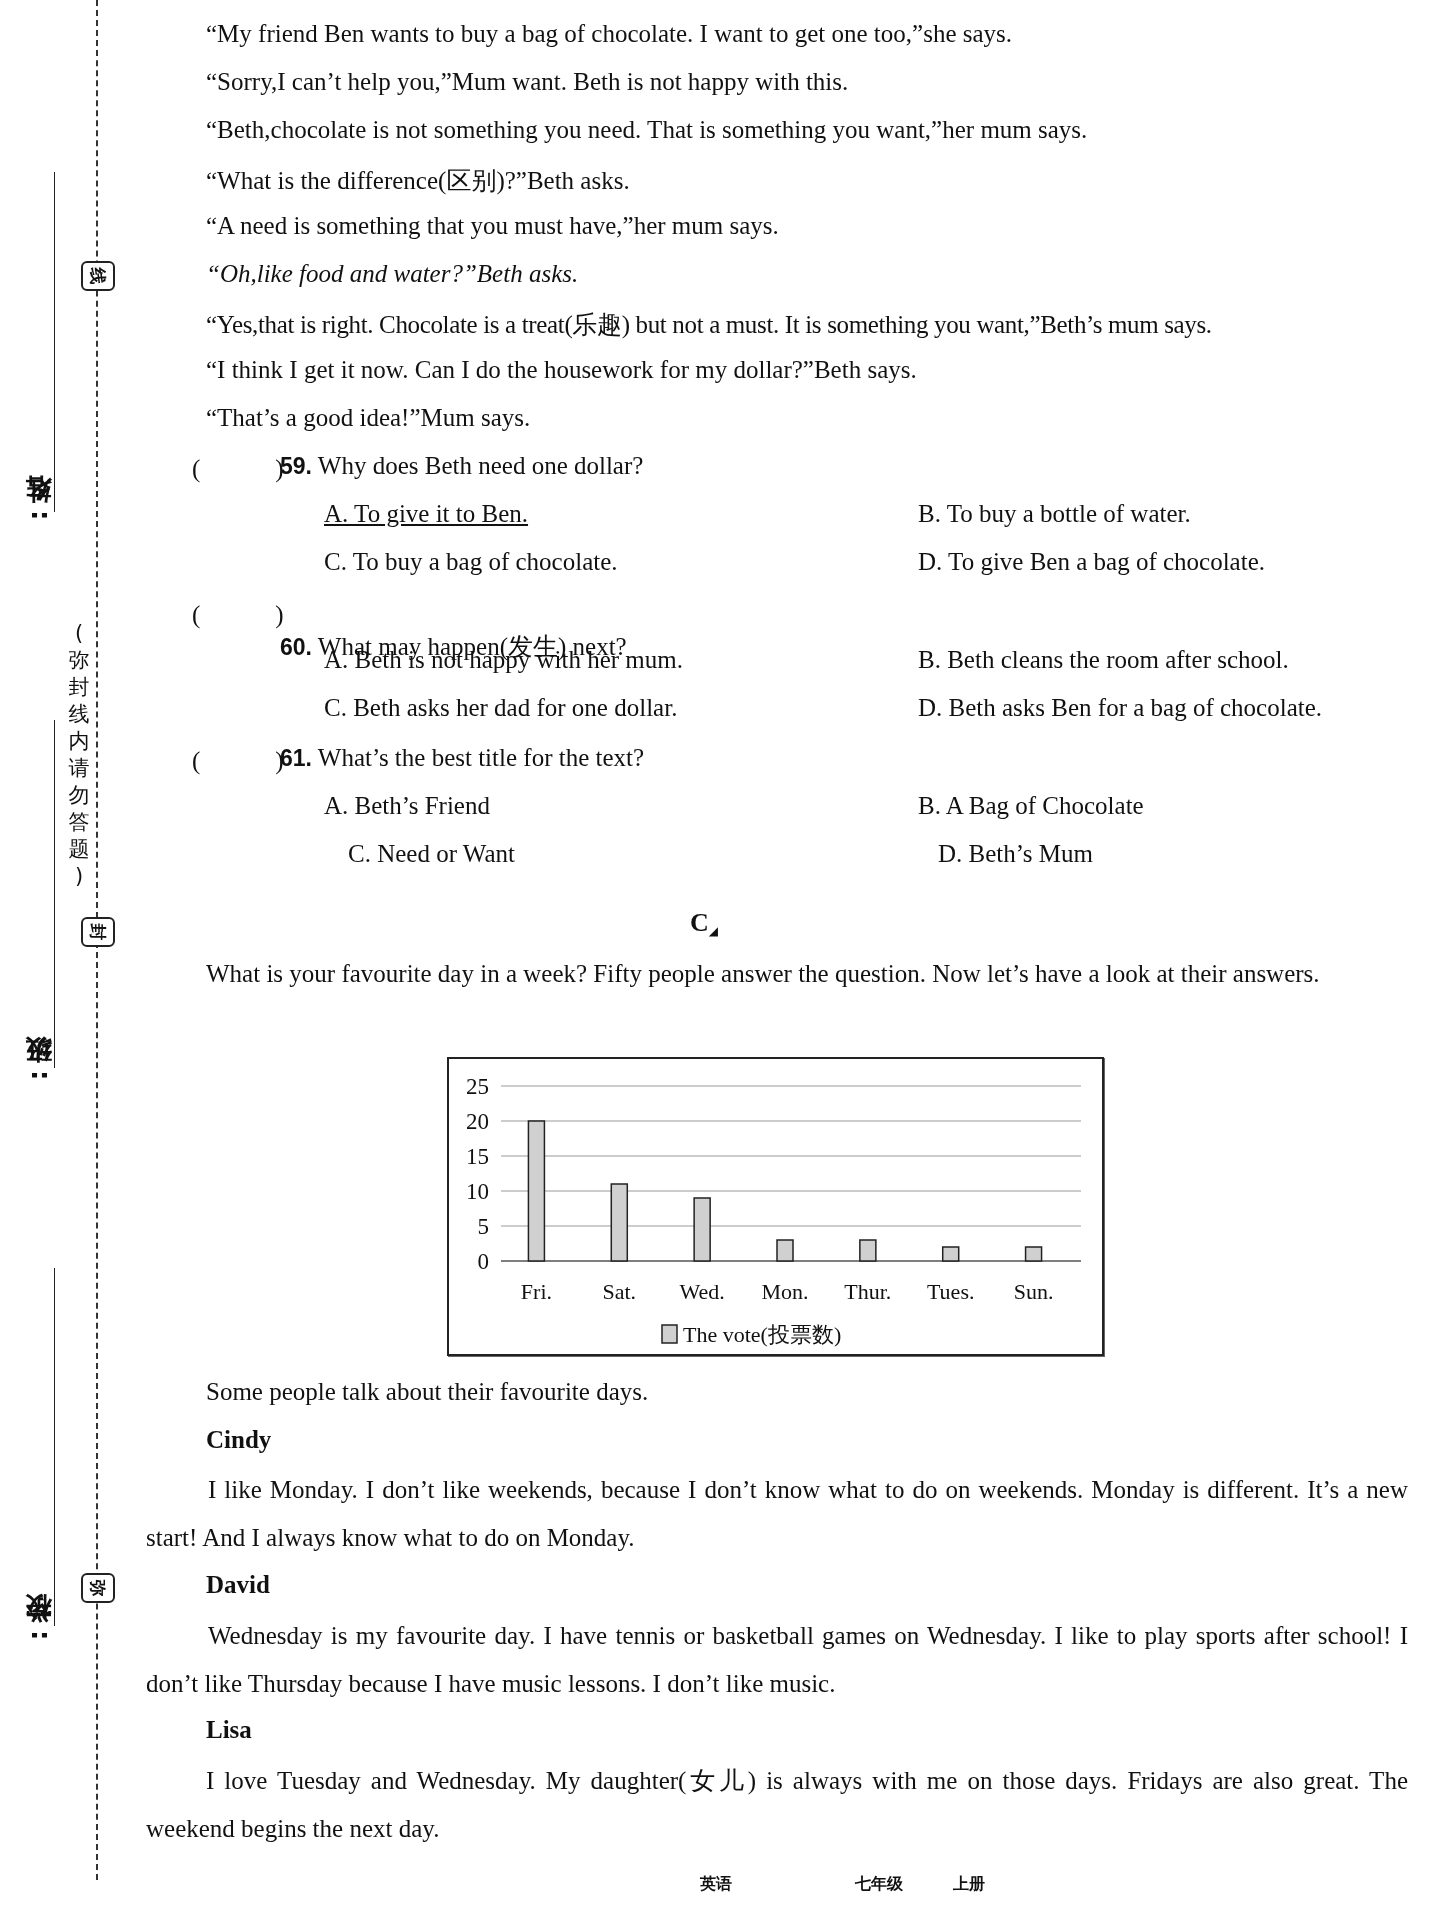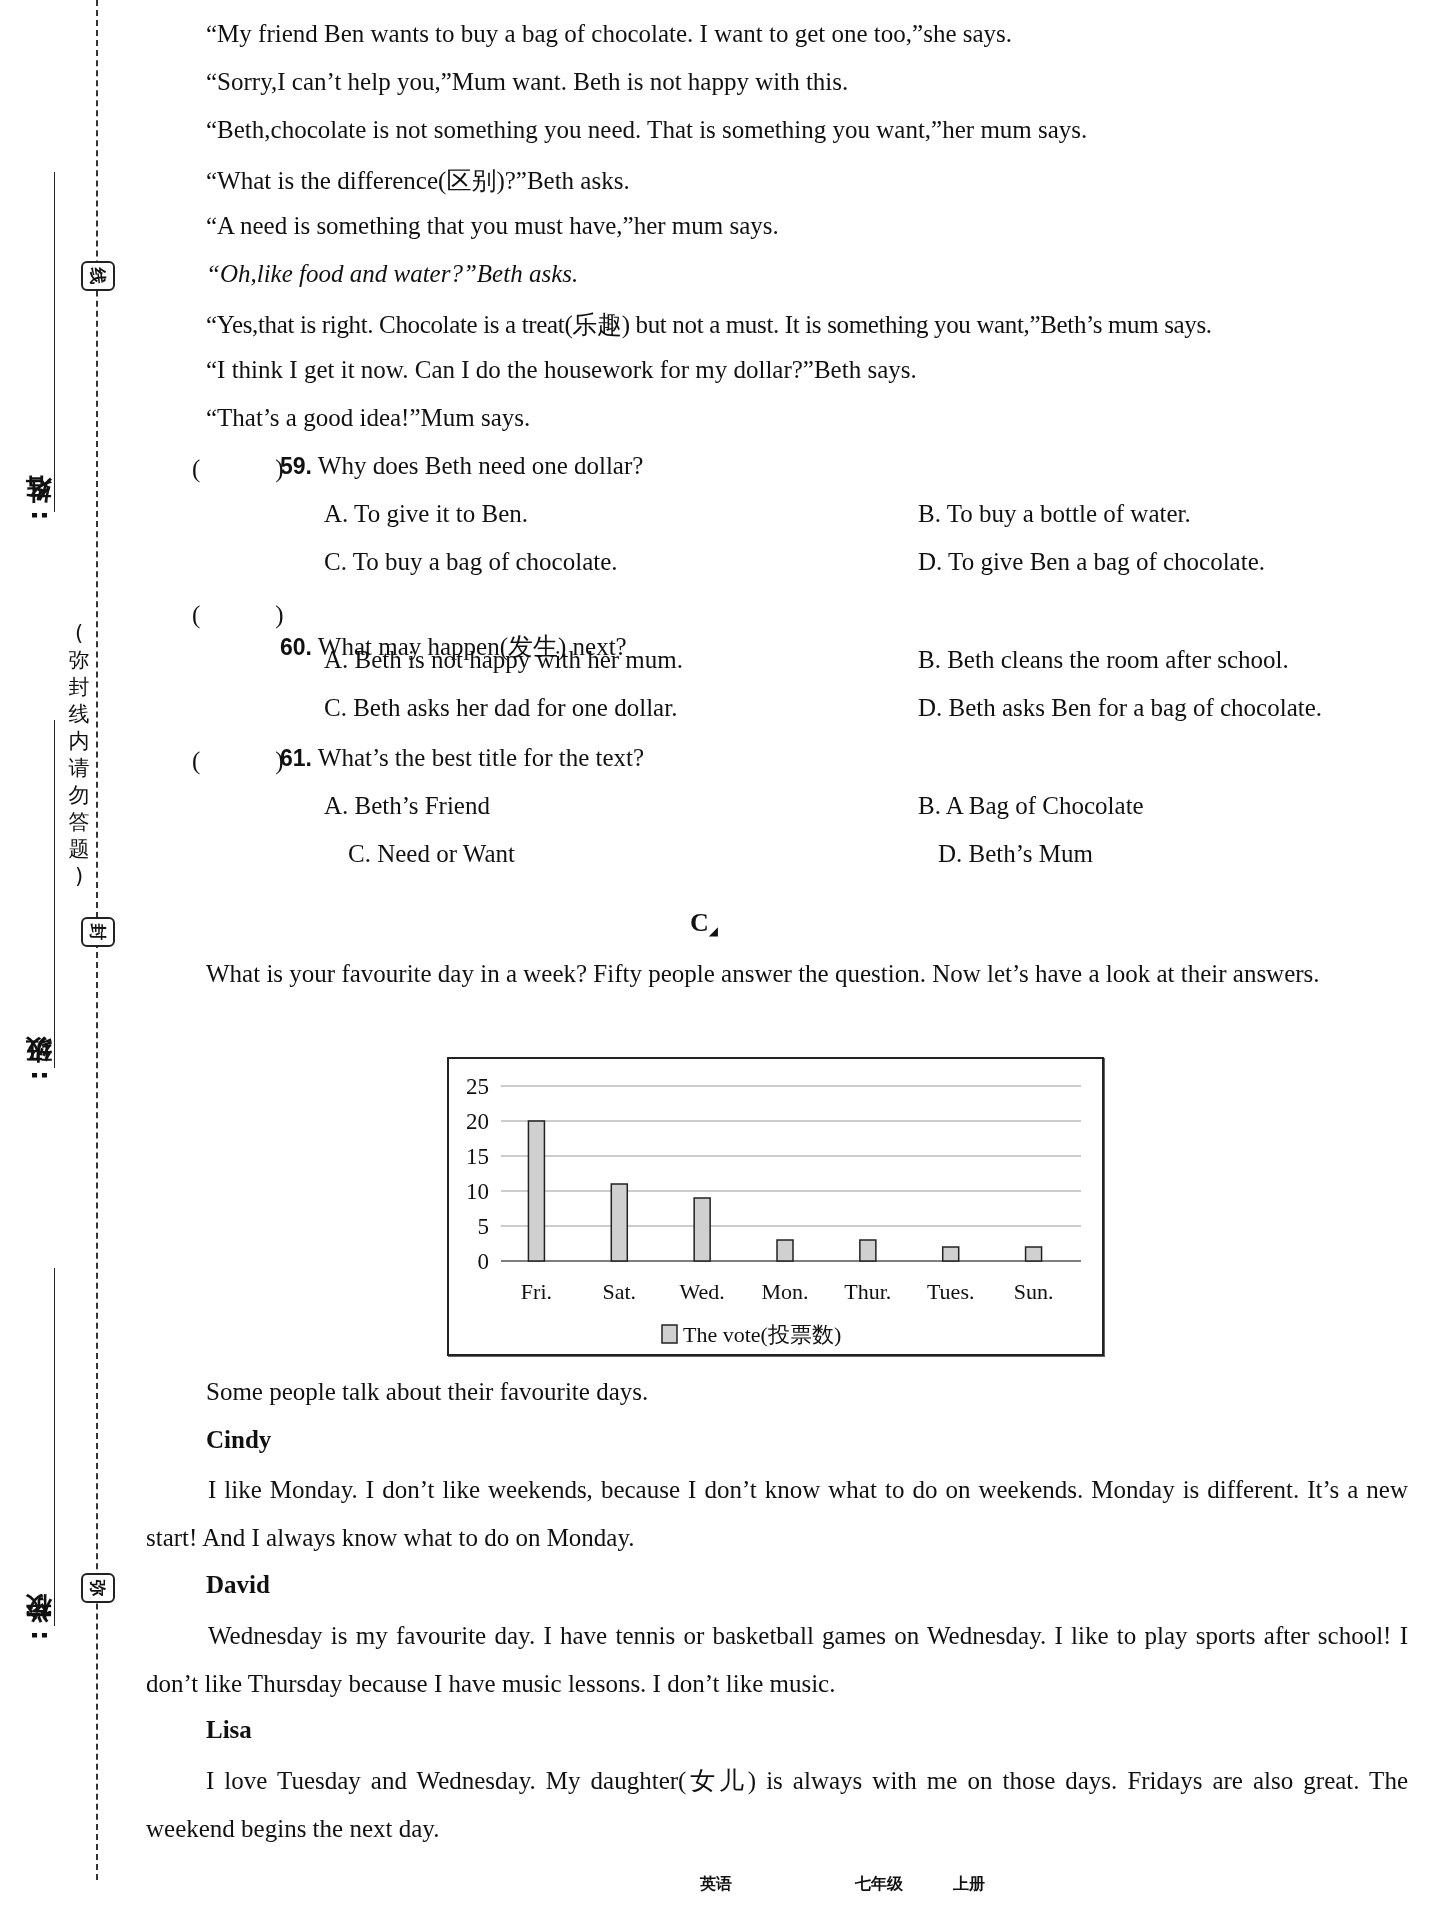--- a/index.html
+++ b/index.html
@@ -72,21 +72,21 @@
     <div class="line" style="left:60px;top:340px;">“I think I get it now. Can I do the housework for my dollar?”Beth says.</div>
     <div class="line" style="left:60px;top:388px;">“That’s a good idea!”Mum says.</div>
   </div>
 
   <div>
     <div class="line" style="left:46px;top:436px;">(　　　)</div>
     <div class="line" style="left:134px;top:436px;">
       <span class="q-num">59.</span>
       <span>Why does Beth need one dollar?</span>
     </div>
-    <div class="line" style="left:178px;top:484px;">A. To give it to Ben.</div>
+    <div class="line" style="left:178px;top:484px;text-decoration:underline;">A. To give it to Ben.</div>
     <div class="line" style="left:772px;top:484px;">B. To buy a bottle of water.</div>
     <div class="line" style="left:178px;top:532px;">C. To buy a bag of chocolate.</div>
     <div class="line" style="left:772px;top:532px;">D. To give Ben a bag of chocolate.</div>
   </div>
 
   <div>
     <div class="line" style="left:46px;top:582px;">(　　　)</div>
     <div class="line" style="left:134px;top:614px;">
       <span class="q-num">60.</span>
       <span>What may happen(发生) next?</span>

